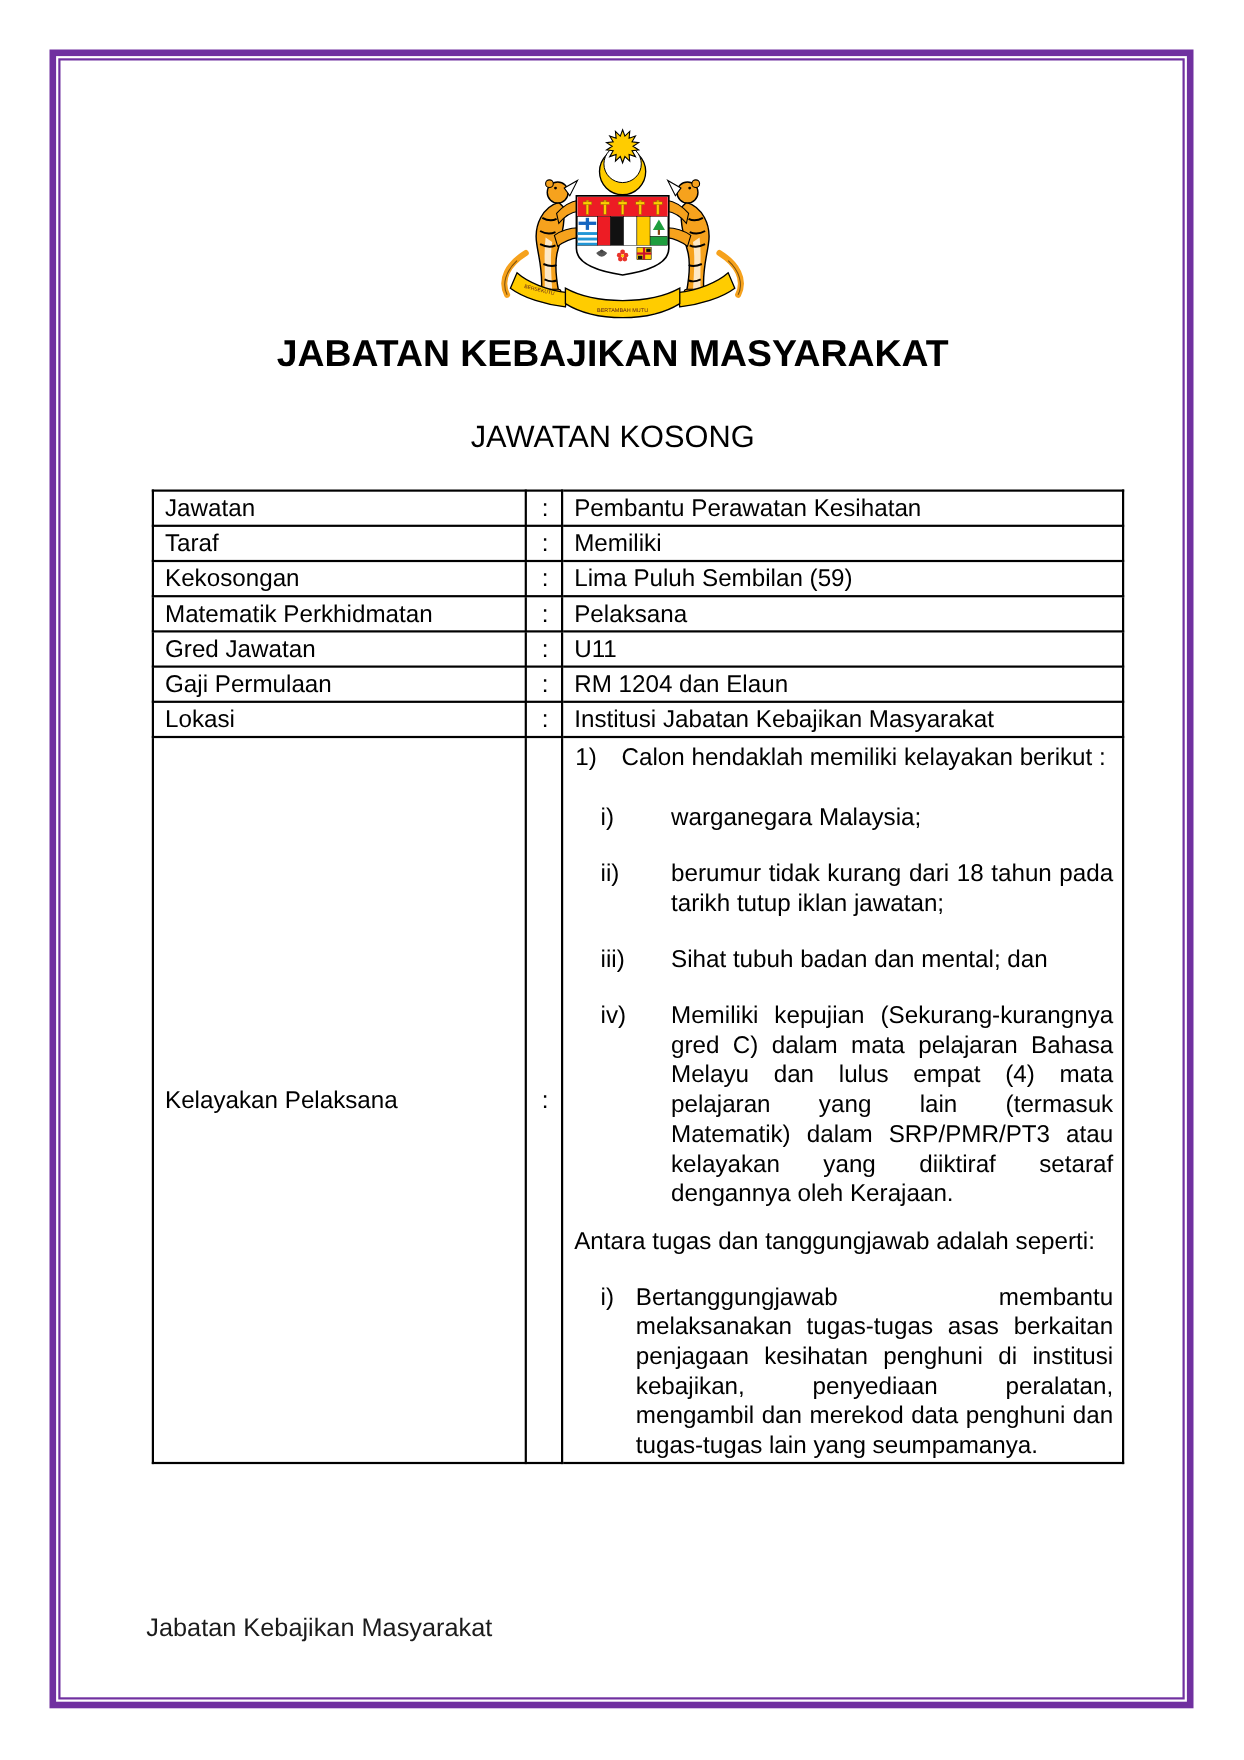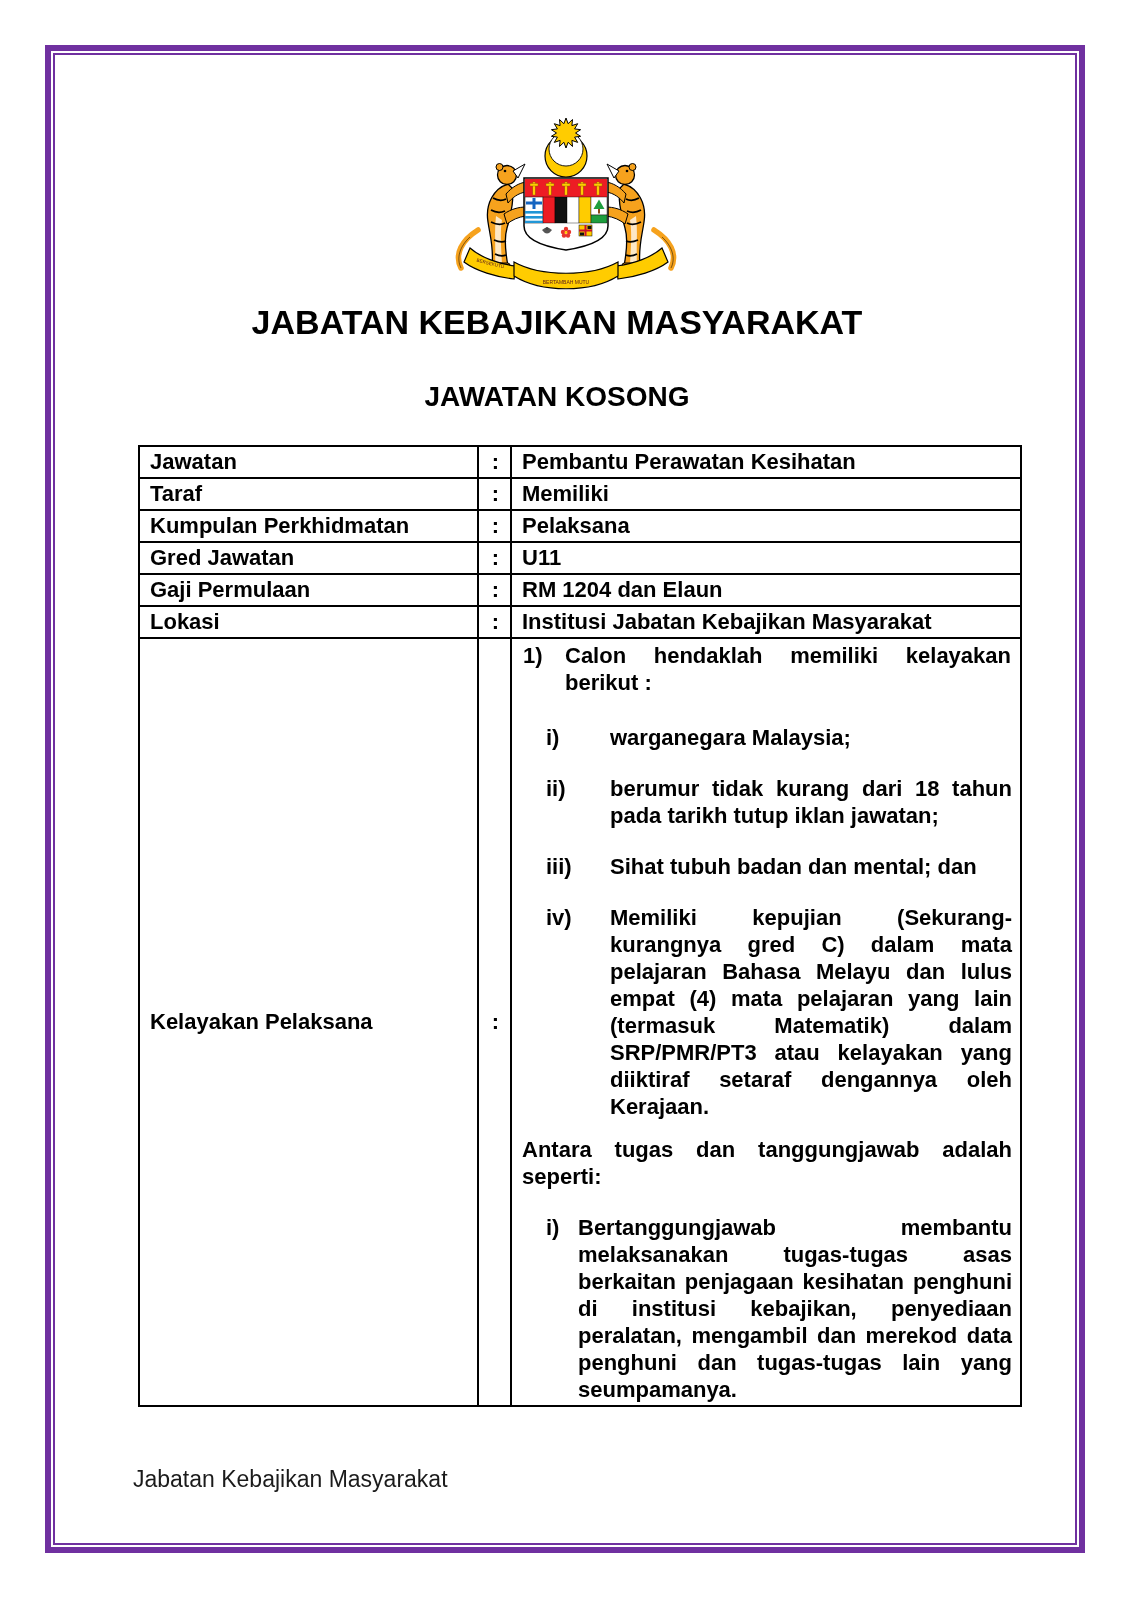--- a/index.html
+++ b/index.html
@@ -16,28 +16,28 @@
     position:absolute;left:2px;top:2px;right:2px;bottom:2px;
     border:2px solid #7030A0;
   }
   .logo{position:absolute;left:446px;top:116px;width:240px;height:185px;}
   .org-title{
     position:absolute;left:0;top:303px;width:1114px;text-align:center;
     font-size:34px;font-weight:bold;letter-spacing:0px;
   }
   .doc-title{
     position:absolute;left:0;top:381px;width:1114px;text-align:center;
-    font-size:28px;font-weight:bold;
+    font-size:28px;font-weight:normal;
   }
   table.info{
     position:absolute;left:138px;top:445px;width:882px;
     border-collapse:collapse;table-layout:fixed;
   }
   table.info td{
-    border:2px solid #000;font-size:22px;font-weight:bold;
+    border:2px solid #000;font-size:22px;font-weight:normal;
     padding:2px 8px 2px 10px;vertical-align:middle;overflow:hidden;
   }
   tr.simple{height:31px;}
   td.colon{text-align:center;padding:2px 2px;}
   td.big{vertical-align:top;padding:5px 10px 10px 12px;line-height:27px;}
   td.big-label, td.big-colon{vertical-align:top;padding-top:5px;}
   .jpara{ text-align:justify;padding-left:42px;line-height:27px;}
   .jpara .hang{display:inline-block;margin-left:-42px;width:42px;}
   .req{display:flex;margin-top:24px;}
   .req .num{width:64px;margin-left:24px;flex-shrink:0;}
@@ -161,21 +161,26 @@
       <td>Jawatan</td>
       <td class="colon">:</td>
       <td>Pembantu Perawatan Kesihatan</td>
     </tr>
     <tr class="simple">
       <td>Taraf</td>
       <td class="colon">:</td>
       <td>Memiliki</td>
     </tr>
     <tr class="simple">
-      <td>Kumpulan Perkhidmatan</td>
+      <td>Kekosongan</td>
+      <td class="colon">:</td>
+      <td>Lima Puluh Sembilan (59)</td>
+    </tr>
+    <tr class="simple">
+      <td>Matematik Perkhidmatan</td>
       <td class="colon">:</td>
       <td>Pelaksana</td>
     </tr>
     <tr class="simple">
       <td>Gred Jawatan</td>
       <td class="colon">:</td>
       <td>U11</td>
     </tr>
     <tr class="simple">
       <td>Gaji Permulaan</td>

